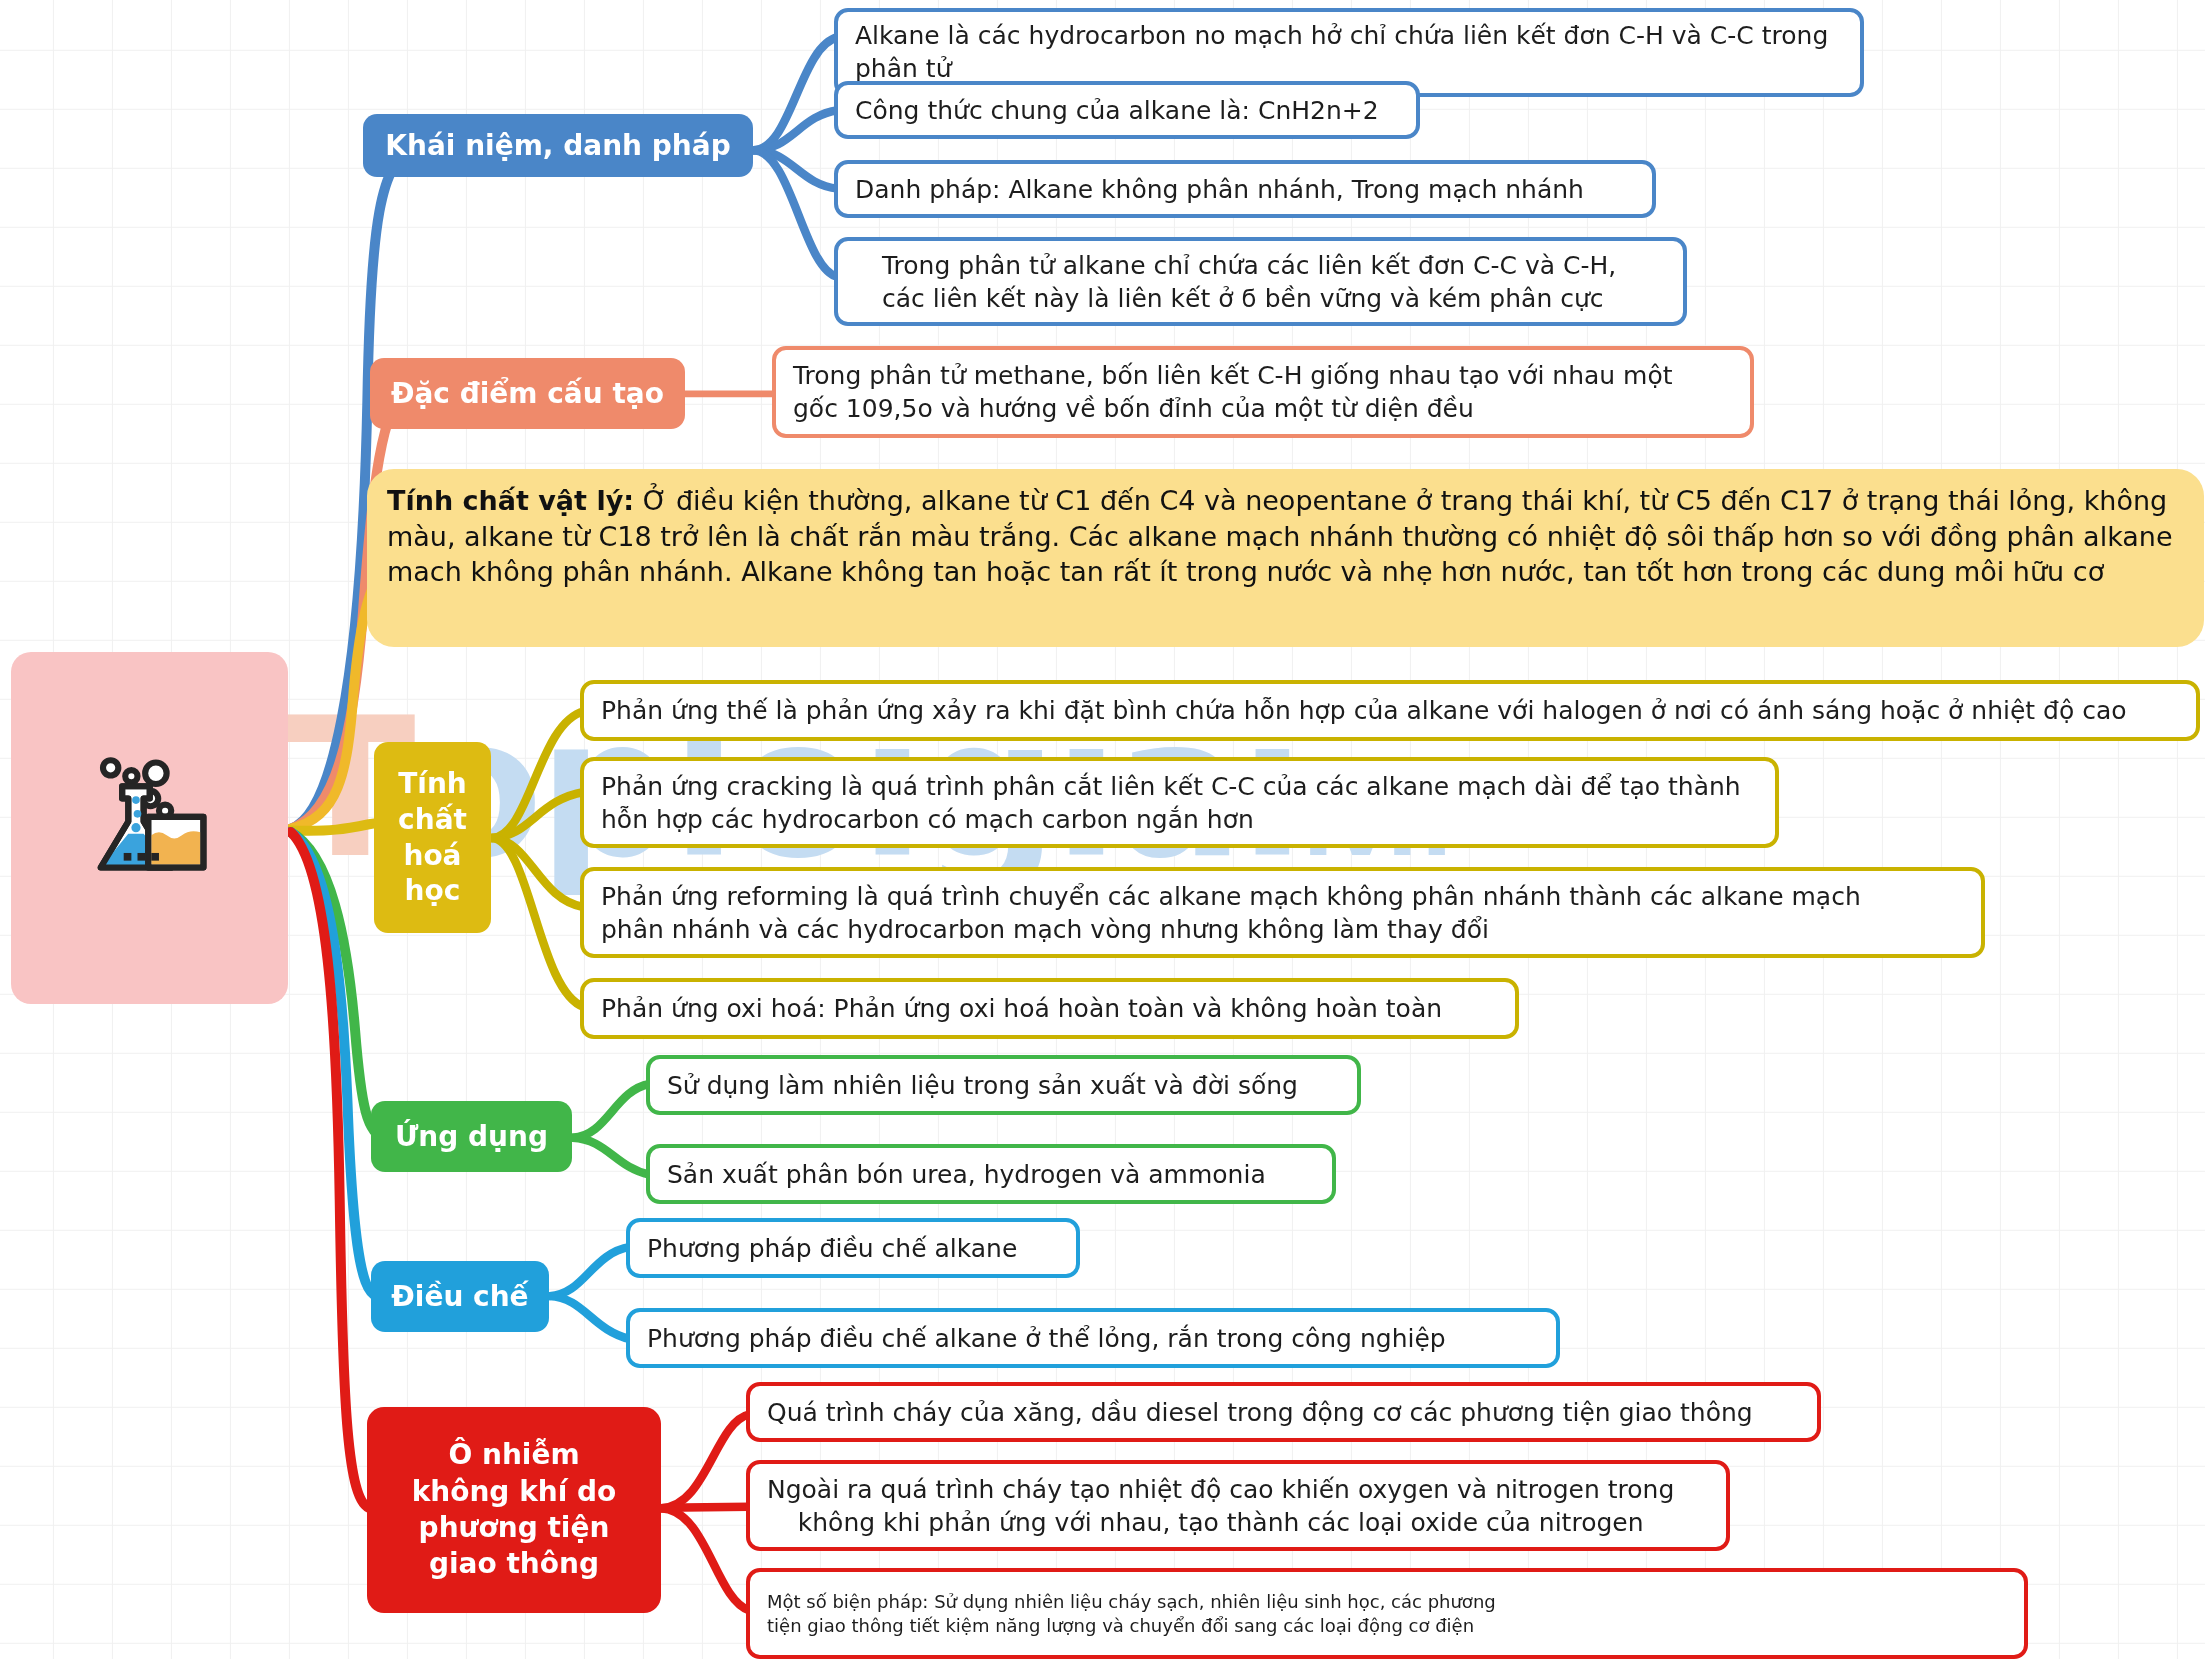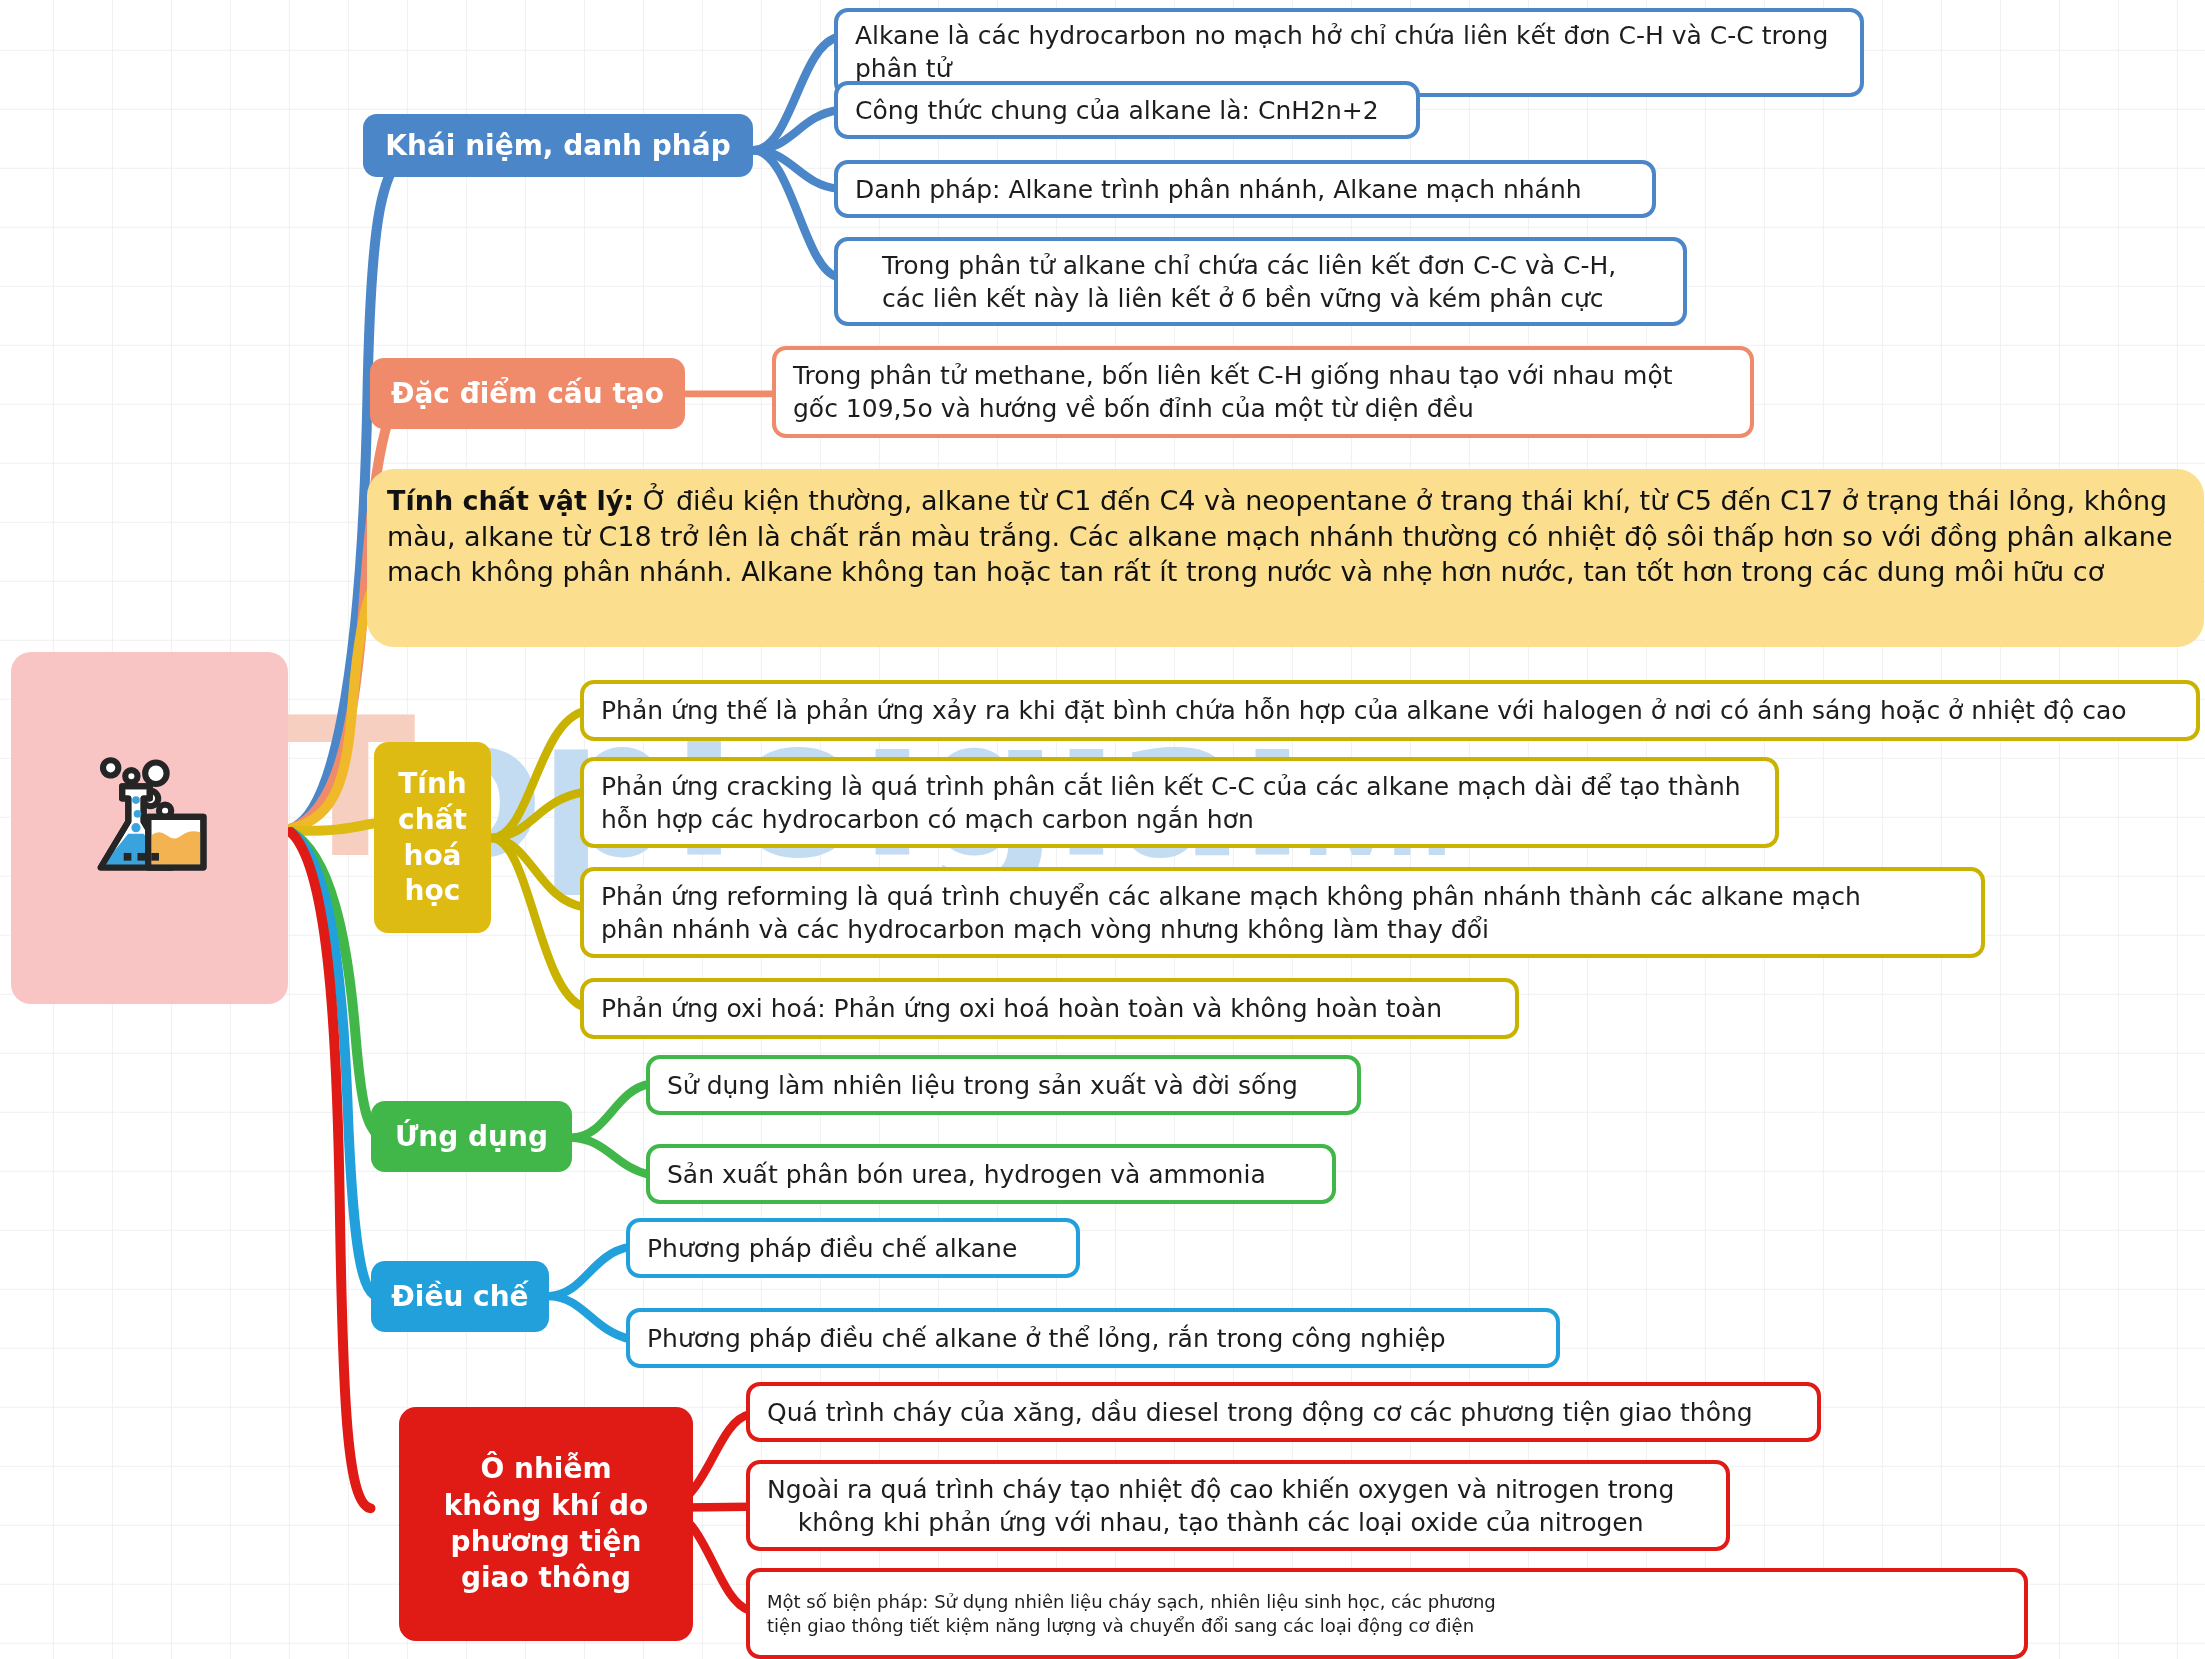--- a/index.html
+++ b/index.html
@@ -204,21 +204,21 @@
 
   <div class="node leaf b-blue" style="left:834px; top:7.7px; width:1030px; min-height:58px; font-size:25px;">
     <span class="leaf-txt">Alkane là các hydrocarbon no mạch hở chỉ chứa liên kết đơn C-H và C-C trong phân tử</span>
   </div>
 
   <div class="node leaf b-blue" style="left:834px; top:81px; width:586px; min-height:58px; font-size:25px;">
     <span class="leaf-txt">Công thức chung của alkane là: CnH2n+2</span>
   </div>
 
   <div class="node leaf b-blue" style="left:834px; top:160px; width:822px; min-height:58px; font-size:25px;">
-    <span class="leaf-txt">Danh pháp: Alkane trình phân nhánh, Alkane mạch nhánh</span>
+    <span class="leaf-txt">Danh pháp: Alkane không phân nhánh, Trong mạch nhánh</span>
   </div>
 
   <div class="node leaf b-blue" style="left:834px; top:237px; width:853px; min-height:85px; font-size:25px; white-space:pre-line;padding-left:44px;">
     <span class="leaf-txt">Trong phân tử alkane chỉ chứa các liên kết đơn C-C và C-H,
 các liên kết này là liên kết ở ϭ bền vững và kém phân cực</span>
   </div>
 
   <div class="node branch c-orange" style="left:370px; top:358px; width:315px; height:71px; font-size:28px;">
     <span>Đặc điểm cấu tạo</span>
   </div>
@@ -273,21 +273,21 @@
   </div>
 
   <div class="node leaf b-lblue" style="left:626px; top:1218px; width:454px; min-height:60px; font-size:25px;">
     <span class="leaf-txt">Phương pháp điều chế alkane</span>
   </div>
 
   <div class="node leaf b-lblue" style="left:626px; top:1308px; width:934px; min-height:60px; font-size:25px;">
     <span class="leaf-txt">Phương pháp điều chế alkane ở thể lỏng, rắn trong công nghiệp</span>
   </div>
 
-  <div class="node branch c-red" style="left:367px; top:1407px; width:294px; height:234px; font-size:28px; white-space:pre-line; line-height:1.3; border-radius:17px;margin-left:32px;">
+  <div class="node branch c-red" style="left:367px; top:1407px; width:294px; height:206px; font-size:28px; white-space:pre-line; line-height:1.3; border-radius:17px;">
     <span>Ô nhiễm
 không khí do
 phương tiện
 giao thông</span>
   </div>
 
   <div class="node leaf b-red" style="left:746px; top:1382px; width:1075px; min-height:60px; font-size:25px;">
     <span class="leaf-txt">Quá trình cháy của xăng, dầu diesel trong động cơ các phương tiện giao thông</span>
   </div>
 

